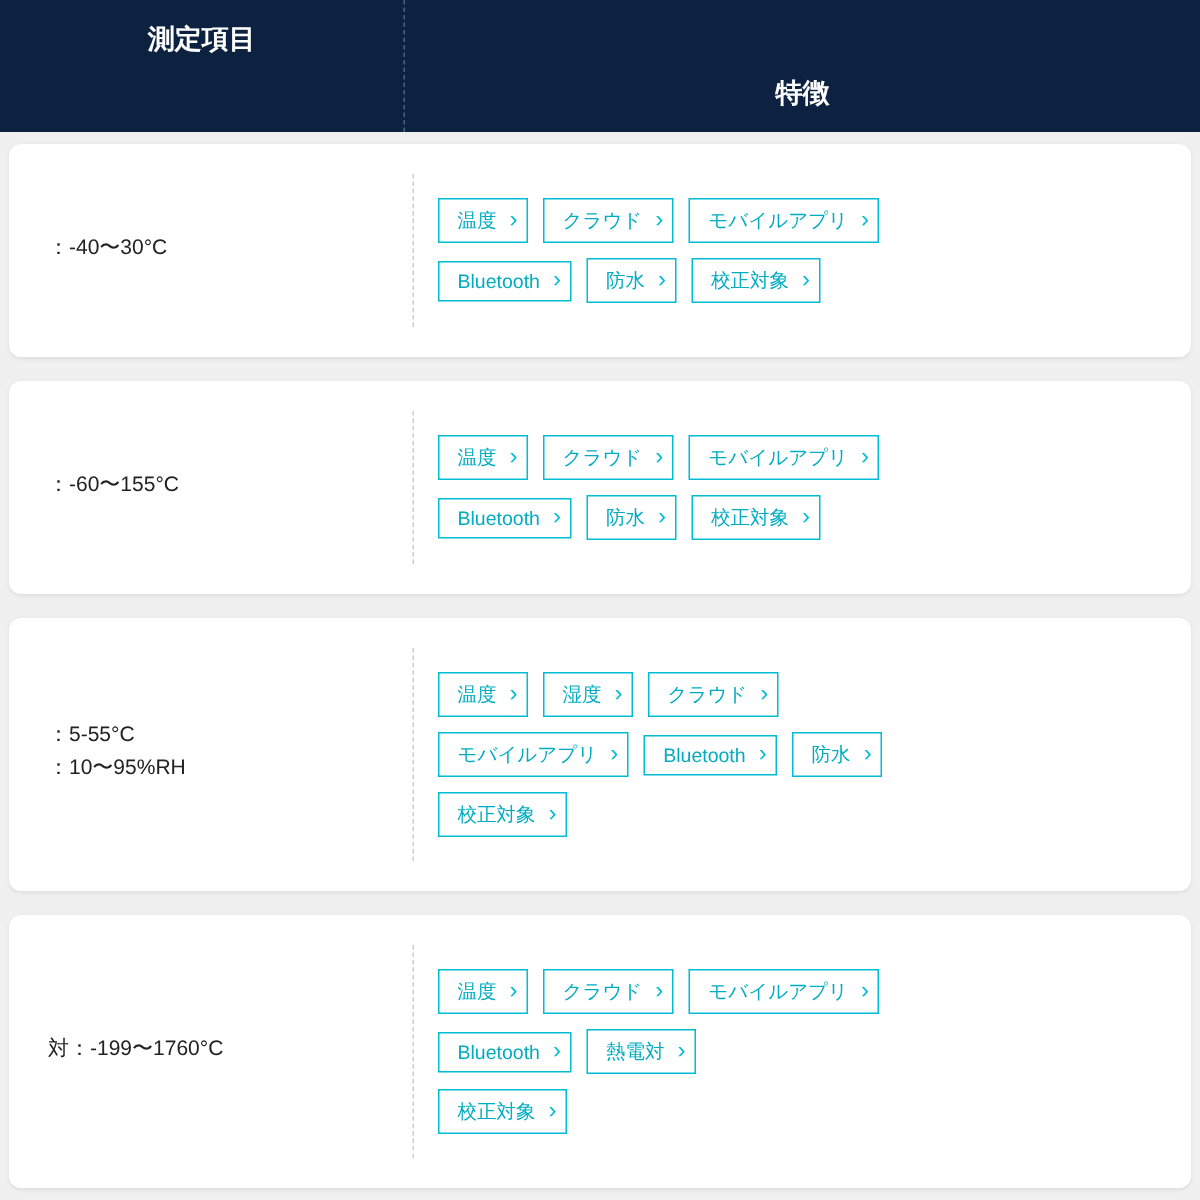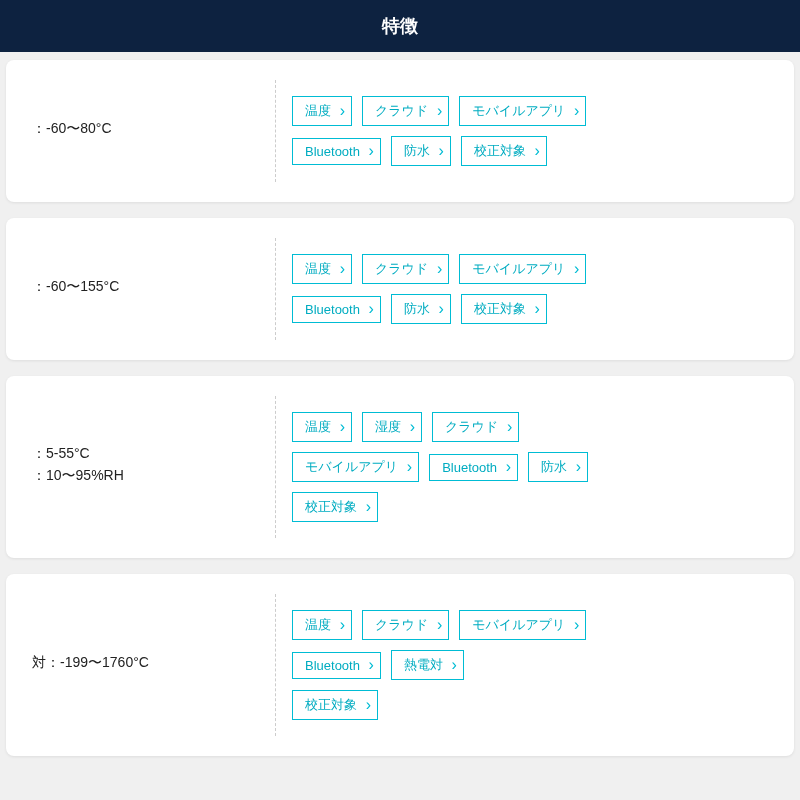--- a/index.html
+++ b/index.html
@@ -30,20 +30,21 @@
     }
 
     .header-cell.col-left {
       width: 270px;
       min-width: 270px;
       border-right: 1px dashed #4a6080;
     }
 
     .header-cell.col-right {
       flex: 1;
+      margin-top: 36px;
     }
 
     .data-rows {
       display: flex;
       flex-direction: column;
     }
 
     .data-row {
       display: flex;
       background: white;
@@ -114,27 +115,28 @@
       display: flex;
       flex-wrap: wrap;
       gap: 10px;
       align-items: center;
     }
   </style>
 </head>
 <body>
 
 <div class="header-row">
+  <div class="header-cell col-left">測定項目</div>
   <div class="header-cell col-right">特徴</div>
 </div>
 
 <div class="data-rows" id="data-rows-container">
 <div class="data-row">
       <div class="cell-left">
-        <div class="range-line">：-60〜80°C</div>
+        <div class="range-line">：-40〜30°C</div>
       </div>
       <div class="cell-right">
         <div class="tags-group">
           <div class="tags-row">
             <span class="arrow-tag">温度</span>
             <span class="arrow-tag">クラウド</span>
             <span class="arrow-tag">モバイルアプリ</span>
           </div>
           <div class="tags-row">
             <span class="arrow-tag">Bluetooth</span>

